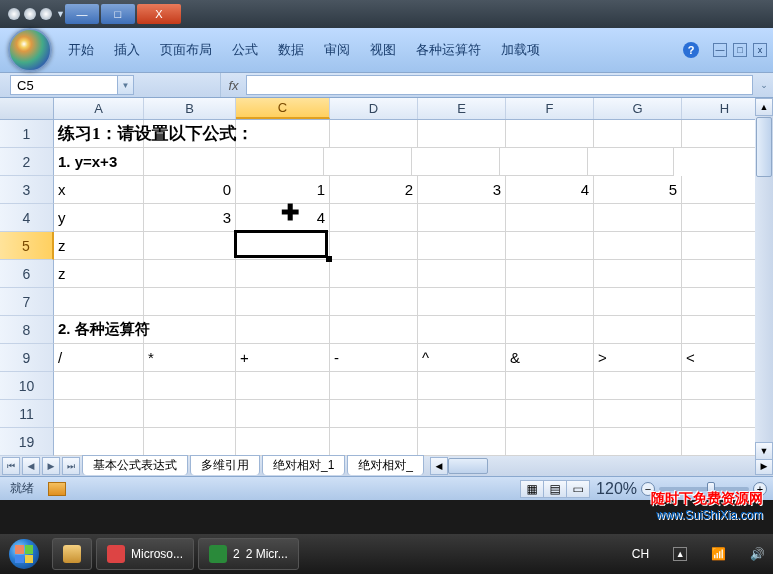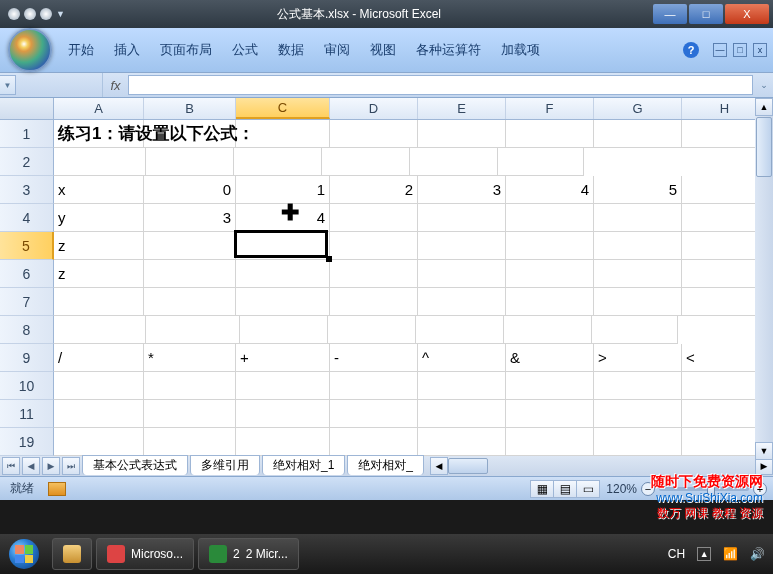--- a/index.html
+++ b/index.html
@@ -40,21 +40,21 @@
 .ch { border-right: 1px solid #c4d2e6; display: flex; align-items: center; justify-content: center; color: #33475f; }
 .ch.sel { background: linear-gradient(#ffe39a,#ffd060); color: #7a4a00; border-bottom: 2px solid #e0a020; }
 .grid-body { display: flex; }
 .row-headers { width: 54px; }
 .rh { height: 28px; background: linear-gradient(90deg,#eef4fc,#dce6f4); border-bottom: 1px solid #c4d2e6; border-right: 1px solid #9eb6d6; display: flex; align-items: center; justify-content: center; font-size: 14px; color: #33475f; }
 .rh.sel { background: linear-gradient(90deg,#ffe39a,#ffd060); color: #7a4a00; border-right: 2px solid #e0a020; }
 .cells { position: relative; }
 .row { display: flex; height: 28px; }
 .cell { border-right: 1px solid #d4d4d4; border-bottom: 1px solid #d4d4d4; padding: 2px 4px; font-size: 15px; display: flex; align-items: center; overflow: hidden; white-space: nowrap; }
 .cell.num { justify-content: flex-end; }
-.cell.bold { font-weight: bold; font-size: 17px; font-family: Liberation Sans, sans-serif; text-align: center; }
+.cell.bold { font-weight: bold; font-size: 17px; font-family: Liberation Serif, serif; text-align: center; }
 .cell.bold2 { font-weight: bold; font-size: 15px; }
 .cursor-sel { position: absolute; border: 3px solid #000; pointer-events: none; }
 .cursor-handle { position: absolute; width: 6px; height: 6px; background: #000; }
 .plus-cursor { position: absolute; font-size: 22px; font-weight: bold; color: #000; pointer-events: none; text-shadow: 0 0 2px #fff; }
 
 
 .hscroll { display: flex; height: 20px; background: linear-gradient(#dce6f4,#c8d6ea); align-items: center; font-size: 12px; }
 .sheet-nav-btn { width: 18px; height: 18px; background: linear-gradient(#f4f8fe,#d6e2f2); border: 1px solid #9eb6d6; display:flex; align-items:center; justify-content:center; font-size:9px; color:#4a5f7a; margin-left:2px; }
 .sheet-tab { background: #fff; border: 1px solid #9eb6d6; border-bottom: none; padding: 1px 10px; margin-left: 2px; font-size: 12px; border-radius: 0 0 4px 4px; transform: translateY(-1px); }
 .sheet-tab.active { background: #fff; font-weight: normal; }
@@ -68,52 +68,51 @@
 
 
 .statusbar { display: flex; align-items: center; height: 24px; background: linear-gradient(#cfe0f6,#aec8e8); font-size: 12px; border-top: 1px solid #8aa8ce; }
 .status-text { padding: 0 10px; color: #2a3f5a; }
 .view-btns { display: flex; margin-left: auto; }
 .view-btn { width: 24px; height: 18px; background: linear-gradient(#f4f8fe,#d6e2f2); border: 1px solid #9eb6d6; margin-left: -1px; display:flex; align-items:center; justify-content:center; }
 .zoom { display: flex; align-items: center; gap: 4px; margin: 0 6px; }
 .zoom-btn { width: 14px; height: 14px; border: 1px solid #6a88ae; border-radius: 50%; display:flex; align-items:center; justify-content:center; font-size:11px; background:#e8f0fa; }
 .zoom-track { width: 90px; height: 4px; background: #9ab4d4; position: relative; border-radius: 2px; }
 .zoom-thumb { position: absolute; width: 8px; height: 14px; background: linear-gradient(#f4f8fe,#c4d6ee); border: 1px solid #6a88ae; top: -5px; left: 48px; border-radius: 2px; }
-.zoom-pct { color: #2a3f5a; font-size: 12px; }
+.zoom-pct { color: #2a3f5a; font-size: 16px; }
 
 
 .watermark { position: absolute; right: 10px; bottom: 52px; text-align: right; font-size: 14px; }
 .wm1 { color: #f00; text-shadow: 1px 1px #fff, -1px -1px #fff; font-weight: bold; }
 .wm2 { color: #06c; font-size: 12px; text-shadow: 1px 1px #fff; }
 .wm3 { color: #f00; font-size: 12px; text-shadow: 1px 1px #fff; }
 
 
 .taskbar { position: absolute; bottom: 0; left: 0; right: 0; height: 40px; background: linear-gradient(#3a3a3a,#181818); display: flex; align-items: center; }
 .start-btn { width: 48px; height: 40px; display: flex; align-items: center; justify-content: center; }
 .start-orb { width: 30px; height: 30px; border-radius: 50%; background: radial-gradient(circle at 35% 35%, #8fd4ff 0%, #2a7fd6 40%, #0a3a7a 100%); display:grid; grid-template-columns:1fr 1fr; grid-template-rows:1fr 1fr; gap:1px; padding:6px; }
 .start-orb span { background: rgba(255,255,255,0.5); }
 .start-orb span:nth-child(1){background:#e86;} .start-orb span:nth-child(2){background:#6c4;} .start-orb span:nth-child(3){background:#48e;} .start-orb span:nth-child(4){background:#ec4;}
 .task-item { height: 32px; padding: 0 10px; background: linear-gradient(#4a4a4a,#2a2a2a); border: 1px solid #555; border-radius: 3px; margin-left: 4px; display: flex; align-items: center; color: #fff; font-size: 12px; gap: 6px; }
 .task-icon { width: 18px; height: 18px; border-radius: 3px; }
-.tray { margin-left: auto; display: flex; align-items: flex-end; gap: 12px; padding-right: 8px; color: #fff; font-size: 12px; }
+.tray { margin-left: auto; display: flex; align-items: flex-end; gap: 24px; padding-right: 8px; color: #fff; font-size: 12px; }
 .tray-up { width:14px; height:14px; border:1px solid #888; display:flex; align-items:center; justify-content:center; font-size:9px; }
 </style>
 </head>
 <body>
 
 <div class="window">
 
   <div class="titlebar">
     <div class="qat">
       <div class="qat-dot"></div>
       <div class="qat-dot"></div>
       <div class="qat-dot"></div>
       <span style="font-size:9px;color:#cde">▼</span>
     </div>
-    <div class="title-text">公式基本.xlsx - Microsoft Excel</div>
     <div class="winctrl">
       <div class="winbtn min">—</div>
       <div class="winbtn max">□</div>
       <div class="winbtn close">X</div>
     </div>
   </div>
 
   <div class="ribbon-area">
     <div class="office-btn"></div>
     <div class="tabs">
@@ -127,20 +126,21 @@
       <div class="tab">各种运算符</div>
       <div class="tab">加载项</div>
     </div>
     <div class="help-icon">?</div>
     <div class="ribbon-toggle">—</div>
     <div class="ribbon-toggle">□</div>
     <div class="ribbon-toggle">x</div>
   </div>
 
   <div class="fbar-row">
+    <div class="namebox">C5</div>
     <div class="namebox-dd">▼</div>
     <div style="width:80px"></div>
     <div class="fx-btn">fx</div>
     <div class="formula-input"></div>
     <div class="fbar-expand">⌄</div>
   </div>
 
   <div class="grid-wrap">
     <div class="col-headers">
       <div class="corner"></div>
@@ -175,20 +175,21 @@
             <div class="cell bold" style="width: 90px; overflow: visible; position: relative; z-index: 1;">练习1：请设置以下公式：</div>
             <div class="cell" style="width: 92px;"></div>
             <div class="cell" style="width: 94px;"></div>
             <div class="cell" style="width: 88px;"></div>
             <div class="cell" style="width: 88px;"></div>
             <div class="cell" style="width: 88px;"></div>
             <div class="cell" style="width: 88px;"></div>
             <div class="cell" style="width: 86px;"></div>
           </div>
           <div class="row">
+            <div class="cell bold2" style="width: 90px; overflow: visible;">1. y=x+3</div>
             <div class="cell" style="width: 92px;"></div>
             <div class="cell" style="width: 88px;"></div>
             <div class="cell" style="width: 88px;"></div>
             <div class="cell" style="width: 88px;"></div>
             <div class="cell" style="width: 88px;"></div>
             <div class="cell" style="width: 86px;"></div>
           </div>
           <div class="row">
             <div class="cell" style="width: 90px;">x</div>
             <div class="cell num" style="width: 92px;">0</div>
@@ -233,20 +234,21 @@
             <div class="cell" style="width: 90px;"></div>
             <div class="cell" style="width: 92px;"></div>
             <div class="cell" style="width: 94px;"></div>
             <div class="cell" style="width: 88px;"></div>
             <div class="cell" style="width: 88px;"></div>
             <div class="cell" style="width: 88px;"></div>
             <div class="cell" style="width: 88px;"></div>
             <div class="cell" style="width: 86px;"></div>
           </div>
           <div class="row">
+            <div class="cell bold2" style="width: 90px; overflow: visible;">2. 各种运算符</div>
             <div class="cell" style="width: 92px;"></div>
             <div class="cell" style="width: 94px;"></div>
             <div class="cell" style="width: 88px;"></div>
             <div class="cell" style="width: 88px;"></div>
             <div class="cell" style="width: 88px;"></div>
             <div class="cell" style="width: 88px;"></div>
             <div class="cell" style="width: 86px;"></div>
           </div>
           <div class="row">
             <div class="cell" style="width: 90px;">/</div>
@@ -334,21 +336,20 @@
 <div class="vscroll">
   <div class="vscroll-btn">▲</div>
   <div class="vscroll-thumb" style="height:60px"></div>
   <div style="flex:1"></div>
   <div class="vscroll-btn">▼</div>
 </div>
 
 <div class="watermark">
   <div class="wm1">随时下免费资源网</div>
   <div class="wm2">www.SuiShiXia.com</div>
-  <div class="wm3">数万 网课 教程 资源</div>
 </div>
 
 <div class="taskbar">
   <div class="start-btn">
     <div class="start-orb">
         <span></span>
         <span></span>
         <span></span>
         <span></span>
       </div>

